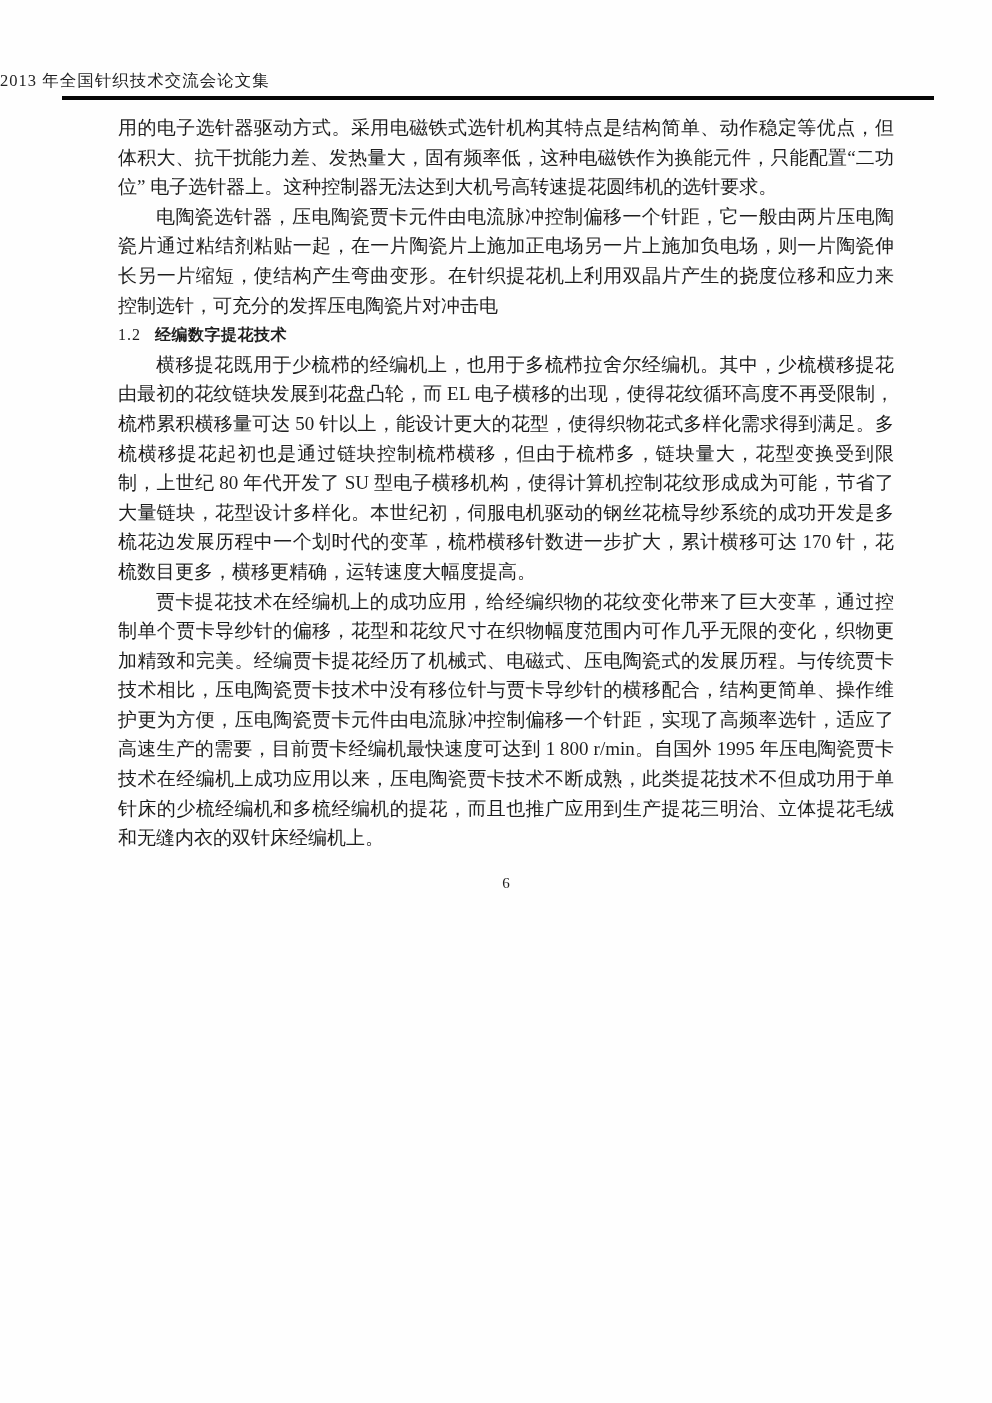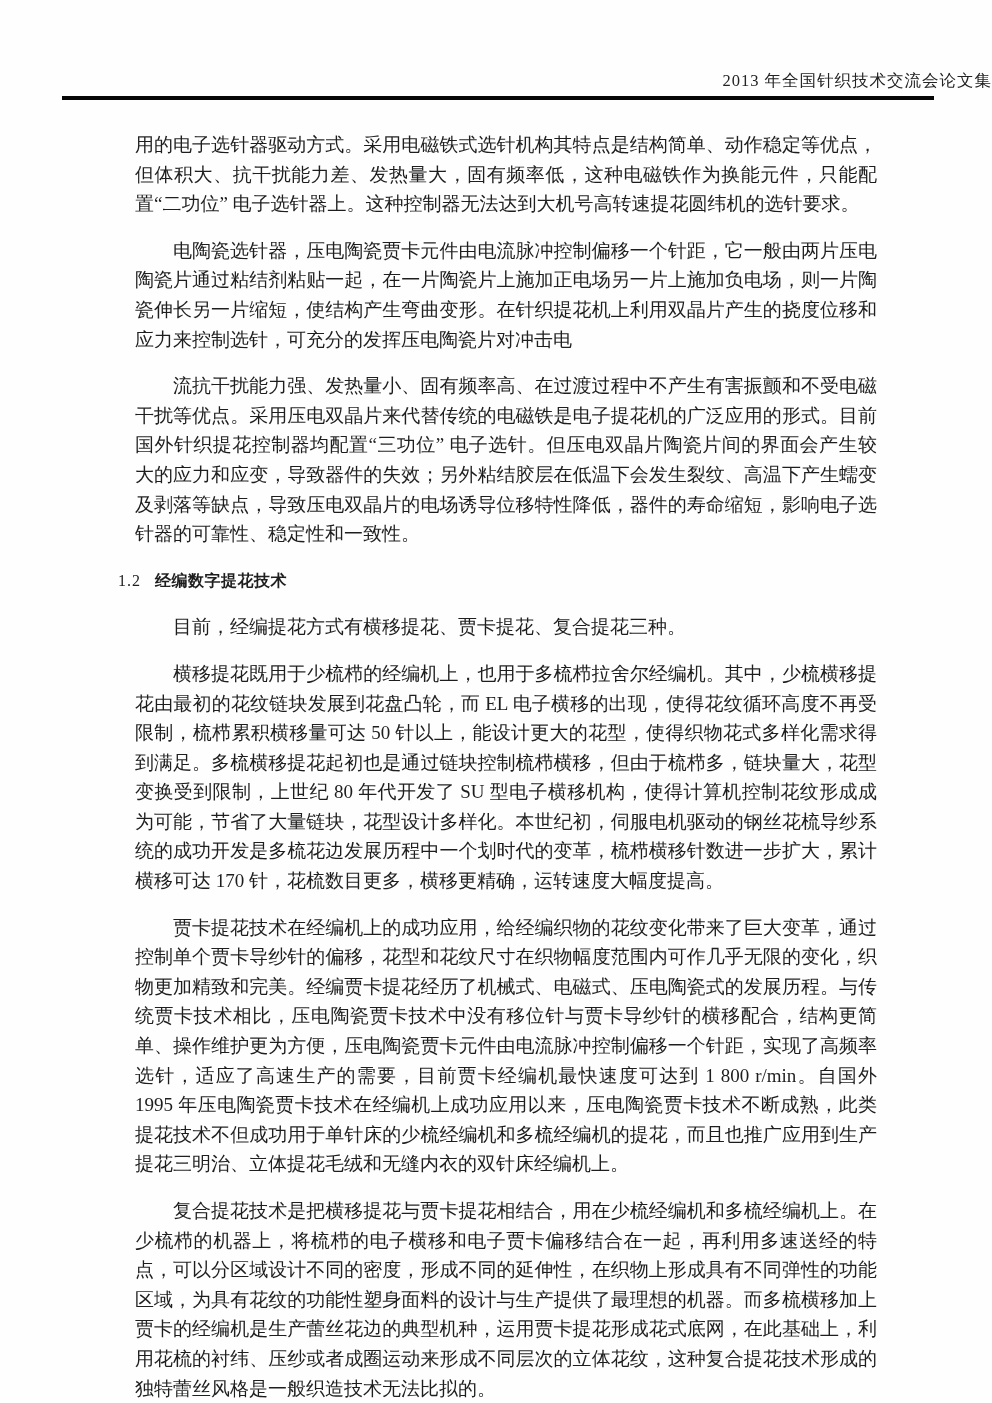--- a/index.html
+++ b/index.html
@@ -14,21 +14,21 @@
     background: #fefefe;
     font-family: "Liberation Serif", "DejaVu Serif", serif;
     color: #1e1e1e;
     overflow: hidden;
   }
   .header-title {
     position: absolute;
     top: 70px;
     left: 0;
     width: 992px;
-    text-align: right;
+    text-align: left;
     font-size: 16.5px;
     letter-spacing: 1px;
     color: #232323;
   }
   .header-rule {
     position: absolute;
     top: 96px;
     left: 62px;
     width: 872px;
     height: 4px;
@@ -37,21 +37,21 @@
   .content {
     position: absolute;
     top: 113px;
     left: 118px;
     width: 776px;
     font-size: 19px;
     line-height: 29.6px;
     text-align: justify;
   }
   .content p {
-    margin: 17px;
+    margin: 0;
     padding: 0;
     text-indent: 2em;
   }
   .content p.no-indent {
     text-indent: 0;
   }
   .section-heading {
     margin: 0;
     padding: 0;
     font-size: 16px;
@@ -84,32 +84,29 @@
   <div class="header-title">2013 年全国针织技术交流会论文集</div>
 
   <div class="header-rule"></div>
 
   <div class="content">
 
     <p class="no-indent">用的电子选针器驱动方式。采用电磁铁式选针机构其特点是结构简单、动作稳定等优点，但体积大、抗干扰能力差、发热量大，固有频率低，这种电磁铁作为换能元件，只能配置“二功位” 电子选针器上。这种控制器无法达到大机号高转速提花圆纬机的选针要求。</p>
 
     <p>电陶瓷选针器，压电陶瓷贾卡元件由电流脉冲控制偏移一个针距，它一般由两片压电陶瓷片通过粘结剂粘贴一起，在一片陶瓷片上施加正电场另一片上施加负电场，则一片陶瓷伸长另一片缩短，使结构产生弯曲变形。在针织提花机上利用双晶片产生的挠度位移和应力来控制选针，可充分的发挥压电陶瓷片对冲击电</p>
 
-    <p>流抗干扰能力强、发热量小、固有频率高、在过渡过程中不产生有害振颤和不受电磁干扰等优点。采用压电双晶片来代替传统的电磁铁是电子提花机的广泛应用的形式。目前国外针织提花控制器均配置“三功位” 电子选针。但压电双晶片陶瓷片间的界面会产生较大的应力和应变，导致器件的失效；另外粘结胶层在低温下会发生裂纹、高温下产生蠕变及剥落等缺点，导致压电双晶片的电场诱导位移特性降低，器件的寿命缩短，影响电子选针器的可靠性、稳定性和一致性。</p>
 
     <h2 class="section-heading">
       <span class="sec-num">1.2</span><span class="sec-title">经编数字提花技术</span>
     </h2>
 
-    <p>目前，经编提花方式有横移提花、贾卡提花、复合提花三种。</p>
 
     <p>横移提花既用于少梳栉的经编机上，也用于多梳栉拉舍尔经编机。其中，少梳横移提花由最初的花纹链块发展到花盘凸轮，而 EL 电子横移的出现，使得花纹循环高度不再受限制，梳栉累积横移量可达 50 针以上，能设计更大的花型，使得织物花式多样化需求得到满足。多梳横移提花起初也是通过链块控制梳栉横移，但由于梳栉多，链块量大，花型变换受到限制，上世纪 80 年代开发了 SU 型电子横移机构，使得计算机控制花纹形成成为可能，节省了大量链块，花型设计多样化。本世纪初，伺服电机驱动的钢丝花梳导纱系统的成功开发是多梳花边发展历程中一个划时代的变革，梳栉横移针数进一步扩大，累计横移可达 170 针，花梳数目更多，横移更精确，运转速度大幅度提高。</p>
 
     <p>贾卡提花技术在经编机上的成功应用，给经编织物的花纹变化带来了巨大变革，通过控制单个贾卡导纱针的偏移，花型和花纹尺寸在织物幅度范围内可作几乎无限的变化，织物更加精致和完美。经编贾卡提花经历了机械式、电磁式、压电陶瓷式的发展历程。与传统贾卡技术相比，压电陶瓷贾卡技术中没有移位针与贾卡导纱针的横移配合，结构更简单、操作维护更为方便，压电陶瓷贾卡元件由电流脉冲控制偏移一个针距，实现了高频率选针，适应了高速生产的需要，目前贾卡经编机最快速度可达到 1 800 r/min。自国外 1995 年压电陶瓷贾卡技术在经编机上成功应用以来，压电陶瓷贾卡技术不断成熟，此类提花技术不但成功用于单针床的少梳经编机和多梳经编机的提花，而且也推广应用到生产提花三明治、立体提花毛绒和无缝内衣的双针床经编机上。</p>
 
 
-    <p>复合提花技术是把横移提花与贾卡提花相结合，用在少梳经编机和多梳经编机上。在少梳栉的机器上，将梳栉的电子横移和电子贾卡偏移结合在一起，再利用多速送经的特点，可以分区域设计不同的密度，形成不同的延伸性，在织物上形成具有不同弹性的功能区域，为具有花纹的功能性塑身面料的设计与生产提供了最理想的机器。而多梳横移加上贾卡的经编机是生产蕾丝花边的典型机种，运用贾卡提花形成花式底网，在此基础上，利用花梳的衬纬、压纱或者成圈运动来形成不同层次的立体花纹，这种复合提花技术形成的独特蕾丝风格是一般织造技术无法比拟的。</p>
 
     <div class="page-number">6</div>
 
   </div>
 
 </div>
 
 </body></html>

